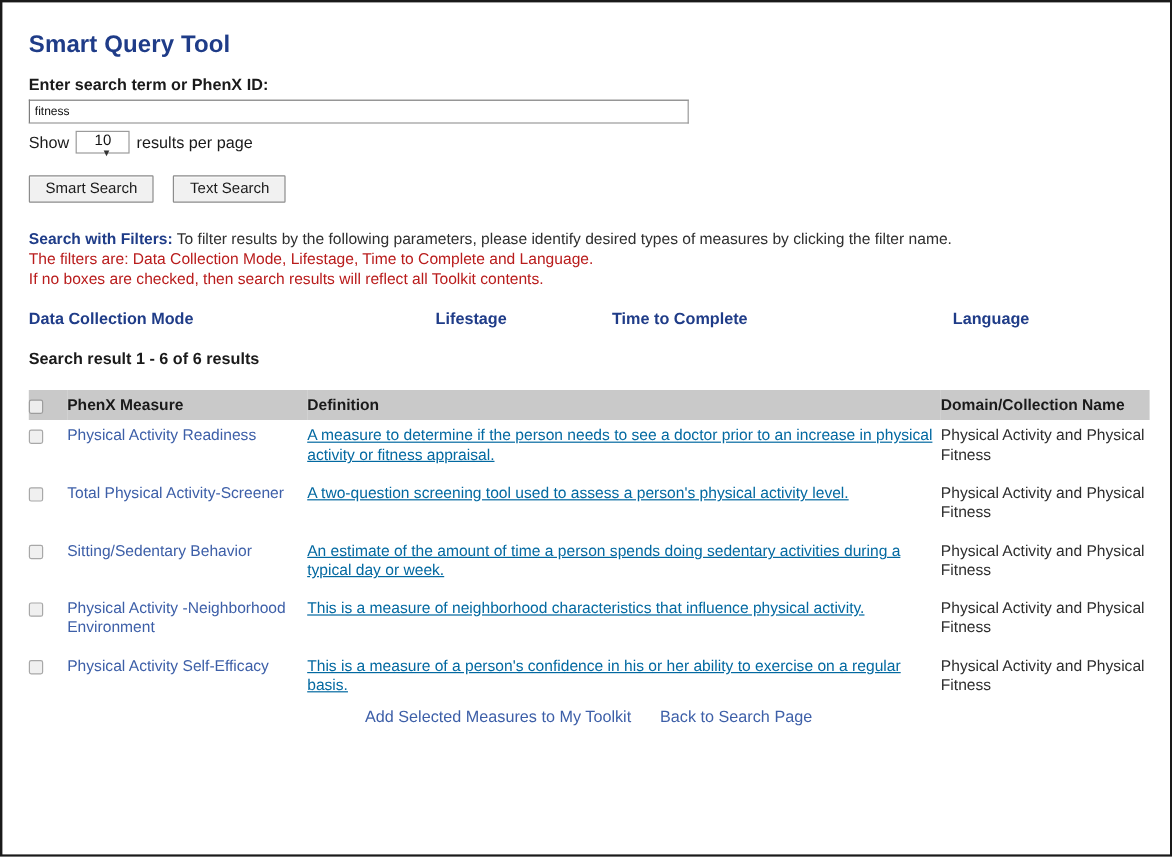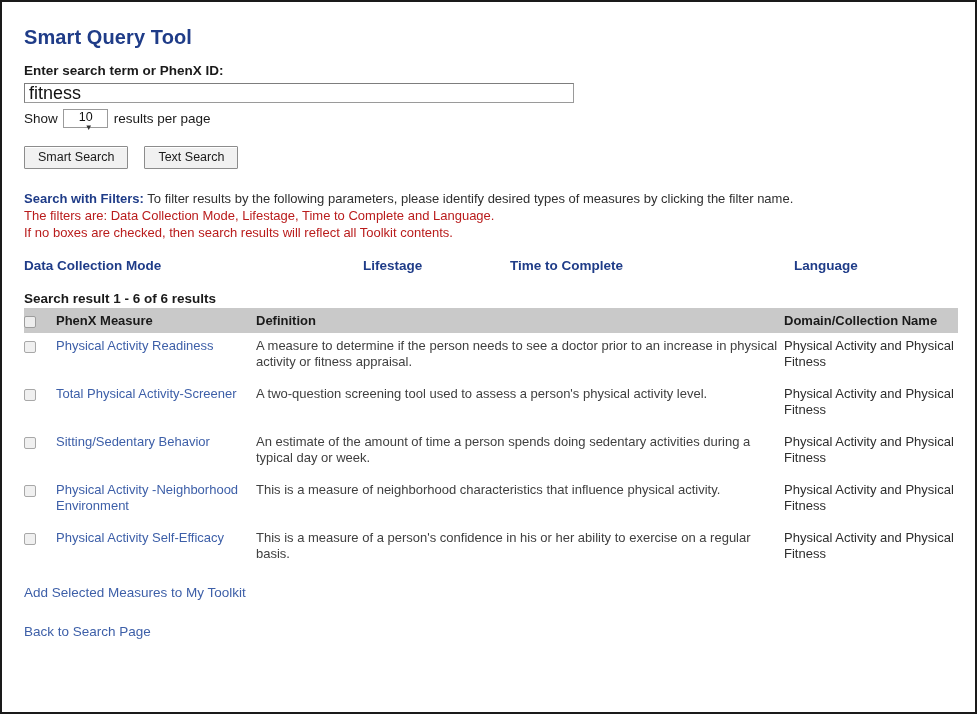--- a/index.html
+++ b/index.html
@@ -43,21 +43,21 @@
   }
   .search-input {
     width: 550px;
     height: 20px;
     box-sizing: border-box;
     border: 1px solid #9a9a9a;
     border-top-color: #7d7d7d;
     border-left-color: #7d7d7d;
     padding: 1px 4px;
     font-family: "Liberation Sans", sans-serif;
-    font-size: 18px;
+    font-size: 10px;
     color: #111;
     background: #ffffff;
     outline: none;
   }
   .show-row {
     margin-top: 6px;
     display: flex;
     align-items: center;
     font-size: 13.5px;
     color: #1a1a1a;
@@ -162,21 +162,21 @@
 
   .result-count {
     margin-top: 13px;
     font-size: 13.5px;
     font-weight: bold;
     color: #1a1a1a;
   }
 
   
   table.results {
-    margin-top: 2px;
+    margin-top: 19px;
     width: 934px;
     border-collapse: collapse;
     table-layout: fixed;
   }
   table.results thead th {
     background: #c9c9c9;
     font-size: 13px;
     font-weight: bold;
     color: #1a1a1a;
     text-align: left;
@@ -196,48 +196,47 @@
     font-size: 13px;
     line-height: 16px;
   }
   td.c-check { padding-top: 7px; }
   td.c-name a {
     color: #3d5fa8;
     text-decoration: none;
     cursor: pointer;
   }
   td.c-def {
-    color: #404040;
+    color: #0369a1;
     padding-right: 14px;
+    text-decoration: underline;
   }
   td.c-dom {
     color: #2e2e2e;
   }
 
   .chk {
     display: inline-block;
     width: 12px;
     height: 12px;
     box-sizing: border-box;
     border: 1px solid #a8a8a8;
     background: #f0f0f0;
     border-radius: 2px;
     cursor: pointer;
     vertical-align: middle;
   }
   th .chk { background: #ededed; border-color: #9d9d9d; }
 
   
   .footer-links {
-    margin-top: 12px;
     display: flex;
     justify-content: center;
     gap: 24px;
     font-size: 13.5px;
-    flex-direction: column;
   }
   .footer-links a {
     color: #3d5fa8;
     text-decoration: none;
     cursor: pointer;
   }
 </style>
 </head>
 <body>
 

